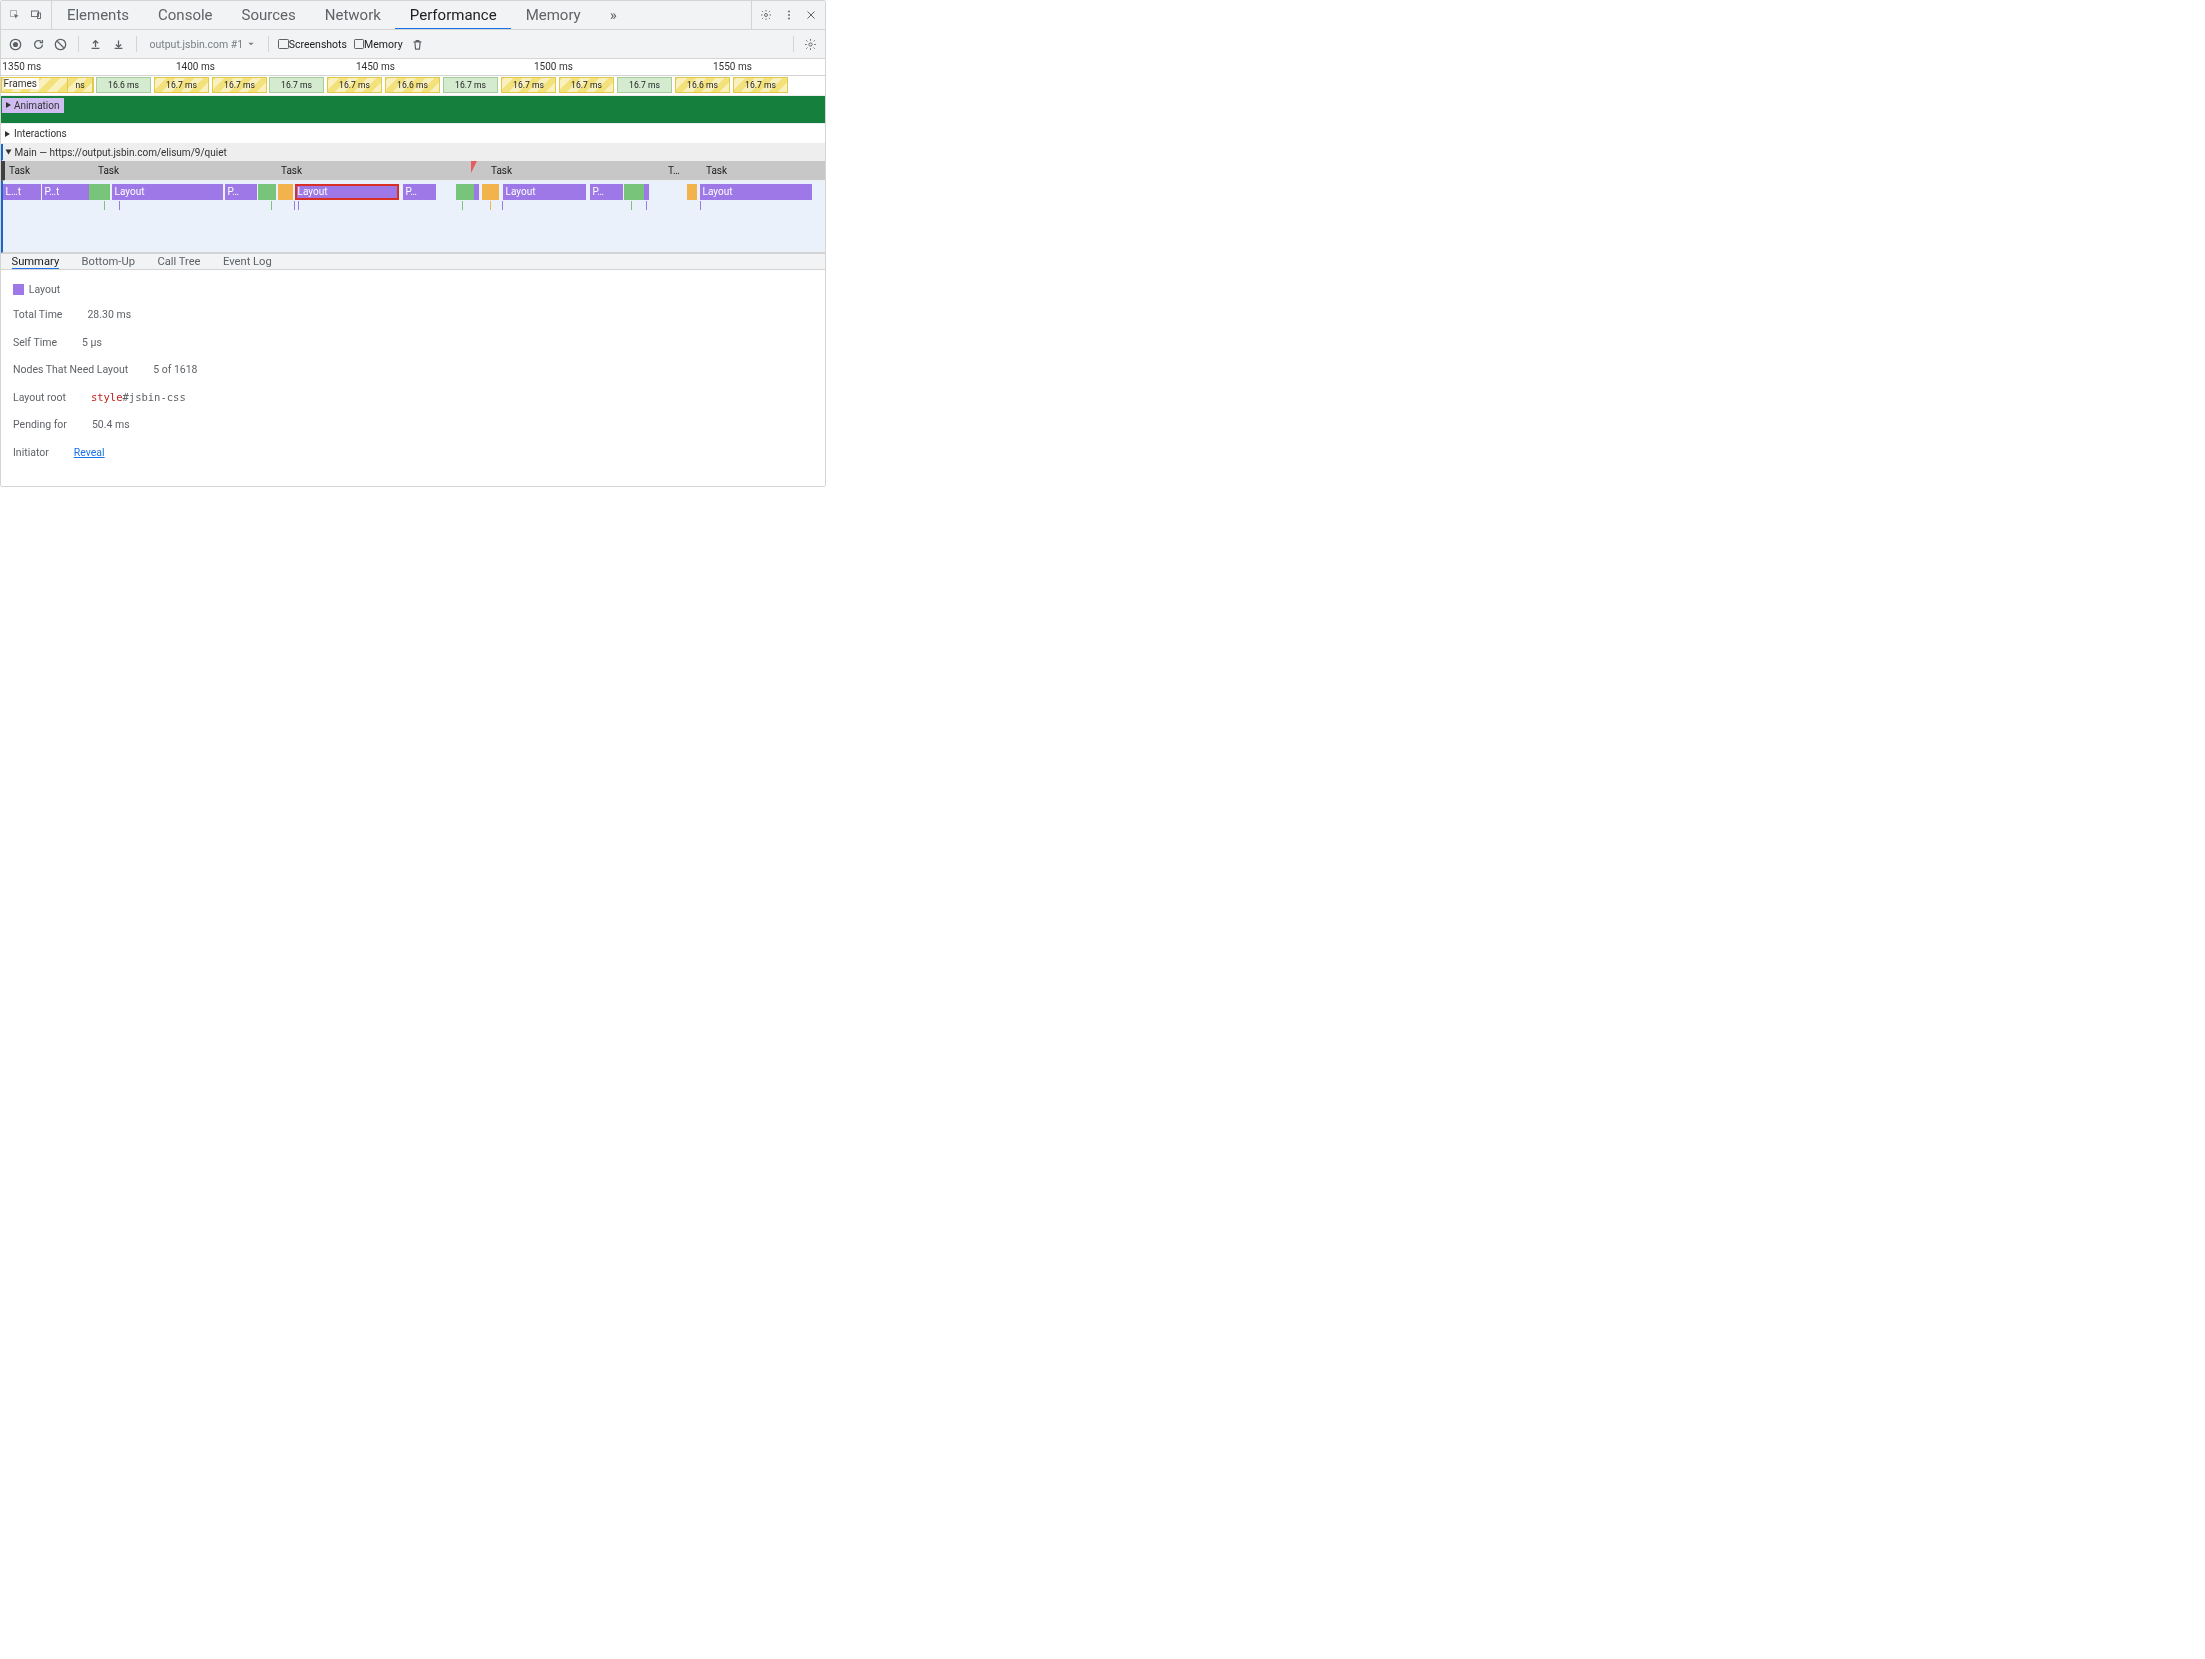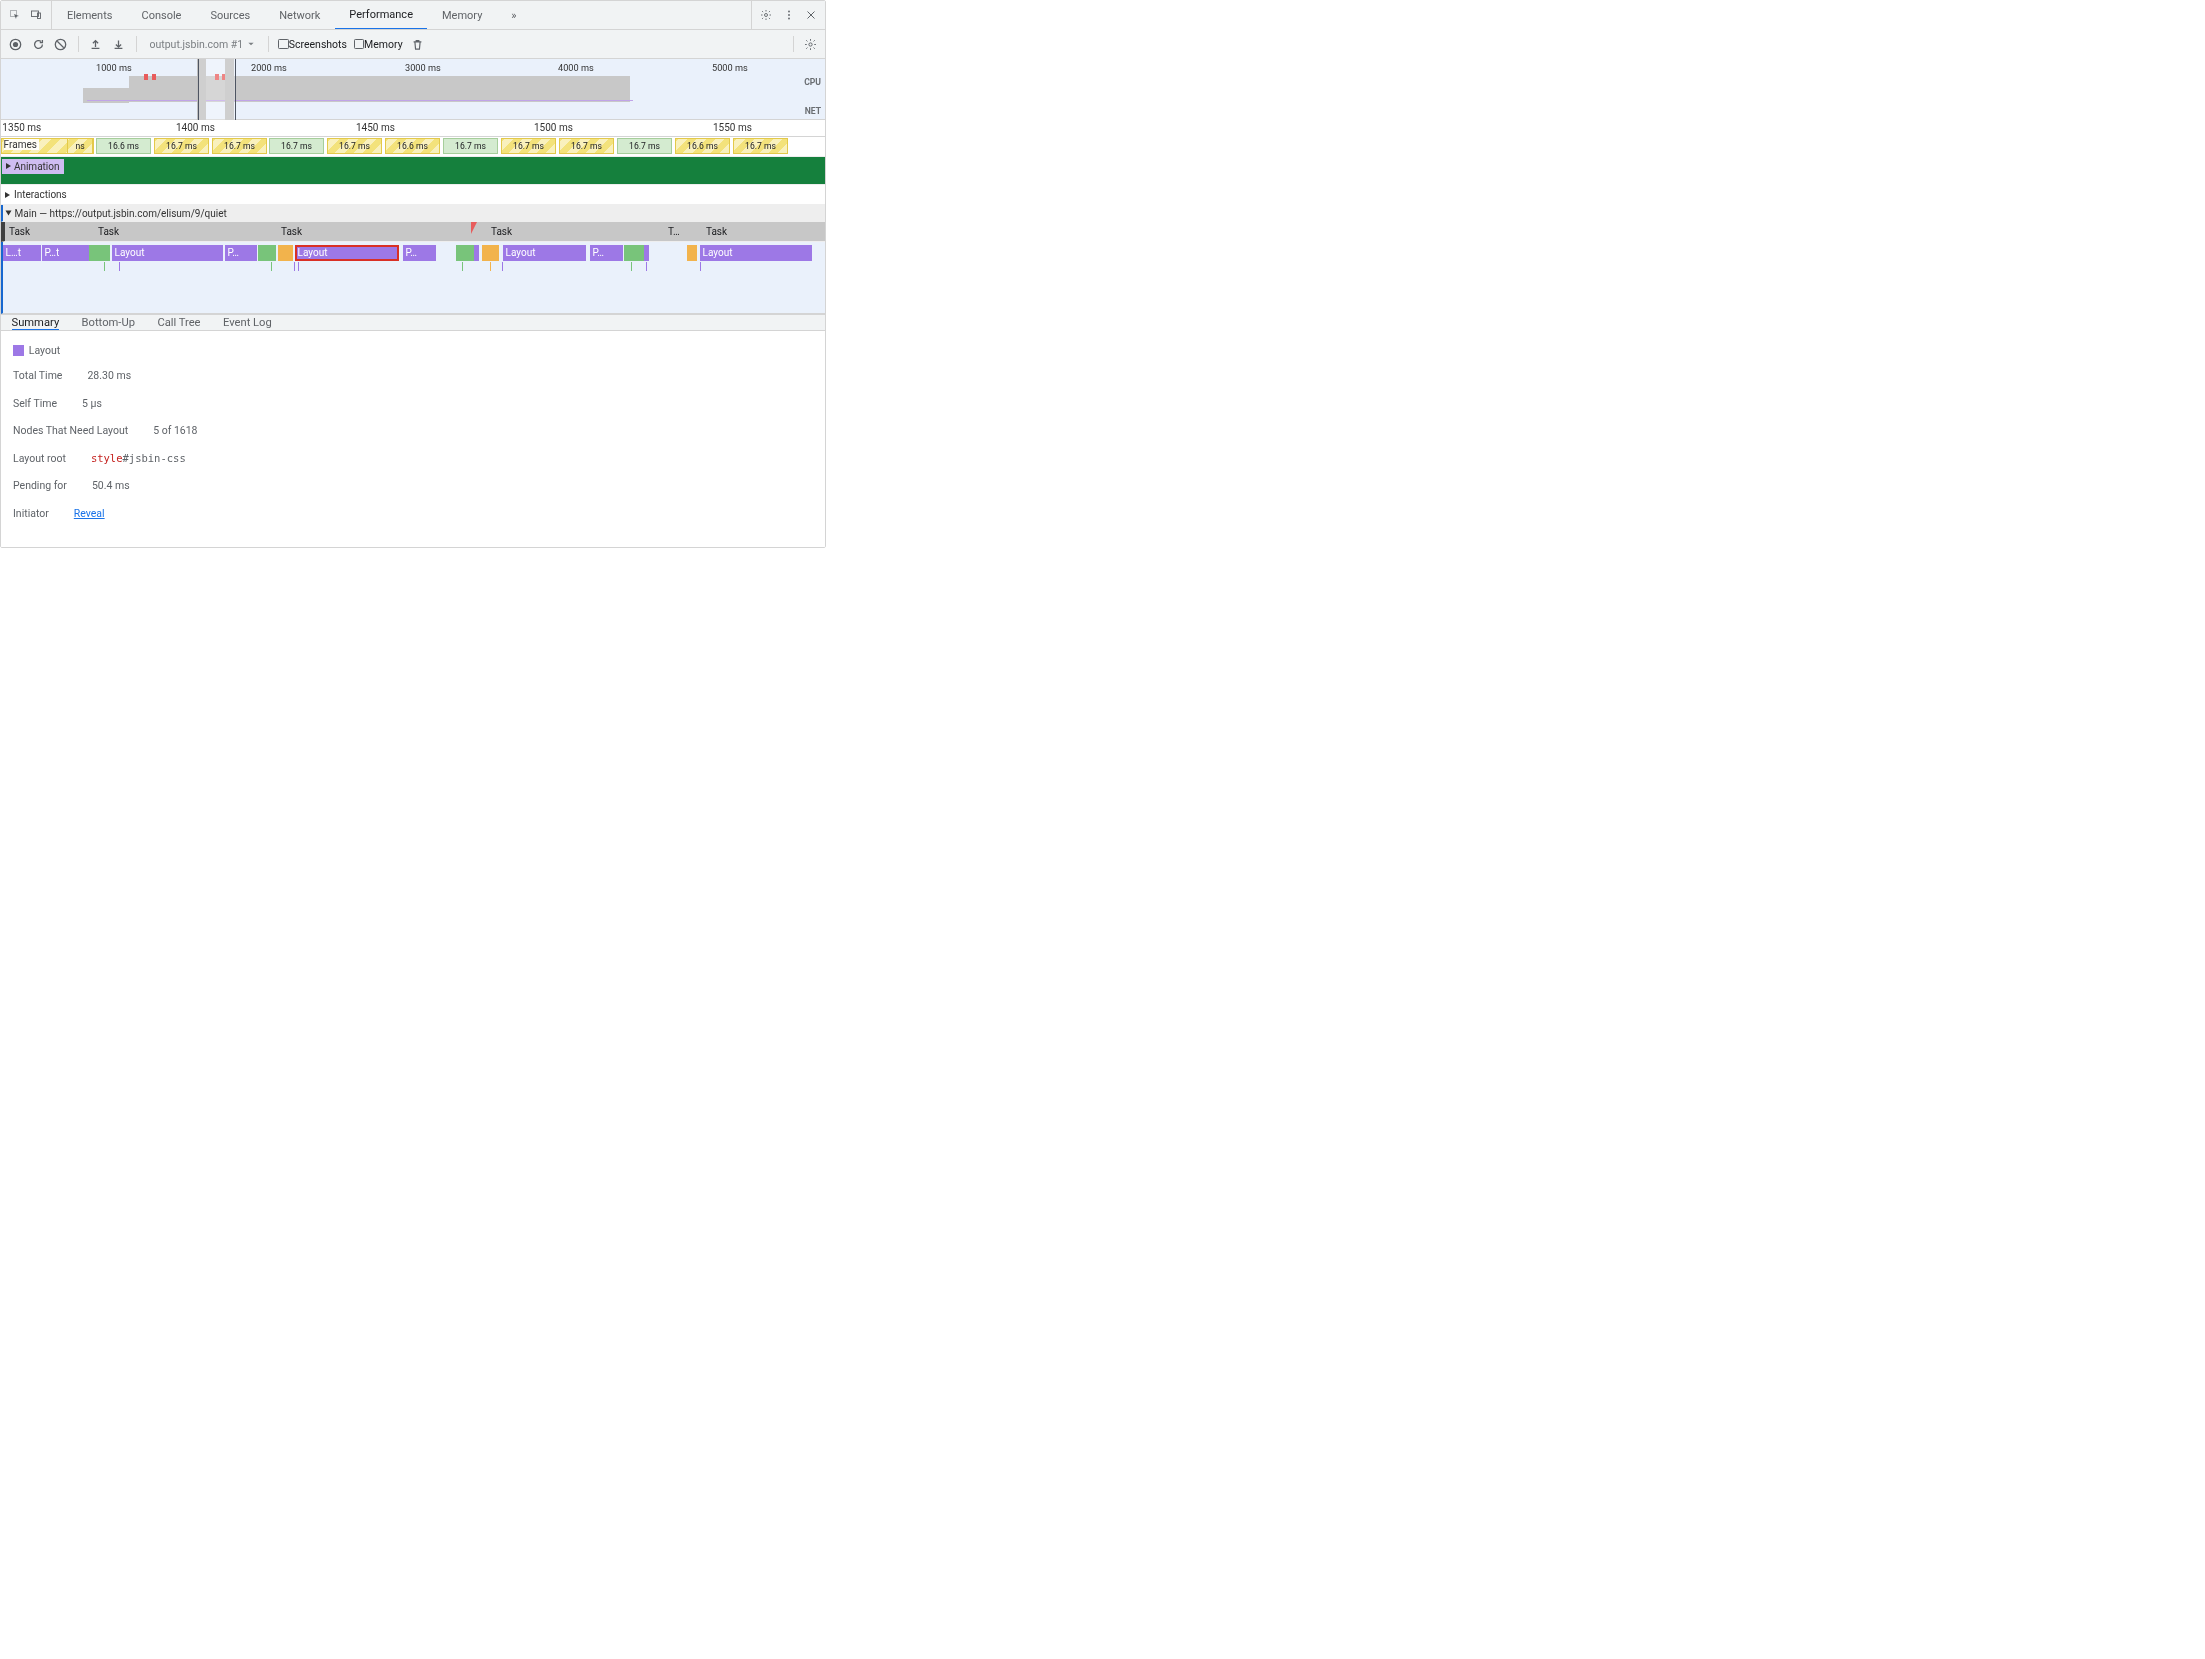--- a/index.html
+++ b/index.html
@@ -3,21 +3,21 @@
 <meta charset="utf-8">
 <style>
   *{box-sizing:border-box;margin:0;padding:0;font-family:-apple-system,BlinkMacSystemFont,"Segoe UI",Roboto,Helvetica,Arial,sans-serif;}
   body{background:#fff;color:#333;font-size:10px;}
   .frame{width:826px;border:0.7px solid #d4d4d4;border-radius:2px;overflow:hidden;}
 
   
   .tabbar{display:flex;align-items:center;height:29px;border-bottom:0.7px solid #d4d4d4;background:#f1f3f4;}
   .tabbar .lead{display:flex;align-items:center;padding:0 9.2px 0 8px;gap:9.2px;border-right:0.7px solid #d4d4d4;height:100%;}
   .tabbar .tabs{display:flex;align-items:stretch;height:100%;flex:1;}
-  .tab{display:flex;align-items:center;padding:0 14.5px;color:#606367;cursor:pointer;font-size:11px;}
+  .tab{display:flex;align-items:center;padding:0 14.5px;color:#606367;cursor:pointer;font-size:15px;}
   .tab.active{color:#202124;border-bottom:1.3px solid #1a73e8;font-weight:400;}
   .tabbar .trail{display:flex;align-items:center;gap:10.5px;padding:0 8px;border-left:0.7px solid #d4d4d4;height:100%;}
   .ico{width:12px;height:12px;display:inline-block;flex:none;color:#5f6368;}
   .ico svg{width:100%;height:100%;display:block;}
 
   
   .toolbar{display:flex;align-items:center;height:29px;border-bottom:0.7px solid #d4d4d4;background:#f1f3f4;padding:0 6.6px;gap:6.6px;}
   .toolbar .sep{width:0.7px;height:16px;background:#d4d4d4;margin:0 2.6px;}
   .dropdown{display:flex;align-items:center;gap:4px;color:#7a7e82;padding:1.3px 4px;cursor:pointer;font-size:10.5px;}
   .chk{display:flex;align-items:center;color:#202124;font-size:10.5px;cursor:pointer;}
@@ -197,39 +197,20 @@
     <div class="spacer"></div>
     <div class="sep"></div>
     <span class="iconbtn">
       <svg width="13" height="13" viewBox="0 0 24 24" fill="none" stroke="#5f6368" stroke-width="1.8">
           <circle cx="12" cy="12" r="3"></circle>
           <path d="M12 2v3M12 19v3M4.2 4.2l2.1 2.1M17.7 17.7l2.1 2.1M2 12h3M19 12h3M4.2 19.8l2.1-2.1M17.7 6.3l2.1-2.1"></path>
         </svg>
     </span>
   </div>
 
-  <div class="overview">
-    <div class="ov-tick" style="left:95px">1000 ms</div>
-    <div class="ov-tick" style="left:250px">2000 ms</div>
-    <div class="ov-tick" style="left:404px">3000 ms</div>
-    <div class="ov-tick" style="left:557px">4000 ms</div>
-    <div class="ov-tick" style="left:711px">5000 ms</div>
-    <div class="ov-band" style="left:128px;width:501px"></div>
-    <div class="ov-band" style="left:82px;width:46px;top:29px;height:14.5px"></div>
-    <div class="ov-line" style="left:86px;width:546px;height:1.3px;top:41px"></div>
-    <div class="ov-red" style="left:143px"></div>
-    <div class="ov-red" style="left:151px"></div>
-    <div class="ov-red" style="left:214px"></div>
-    <div class="ov-red" style="left:221px"></div>
-    <div class="ov-chunk" style="left:196px;width:9.2px"></div>
-    <div class="ov-chunk" style="left:224px;width:9.2px"></div>
-    <div class="ov-window" style="left:197px;width:38px"></div>
-    <div class="ov-rlabel" style="top:18.4px">CPU</div>
-    <div class="ov-rlabel" style="top:47px">NET</div>
-  </div>
 
   <div class="ruler">
     <div class="rtick" style="left:1.3px">1350 ms</div>
     <div class="rtick" style="left:175px">1400 ms</div>
     <div class="rtick" style="left:355px">1450 ms</div>
     <div class="rtick" style="left:533px">1500 ms</div>
     <div class="rtick" style="left:712px">1550 ms</div>
   </div>
 
   <div class="tracks" style="position:relative;">

